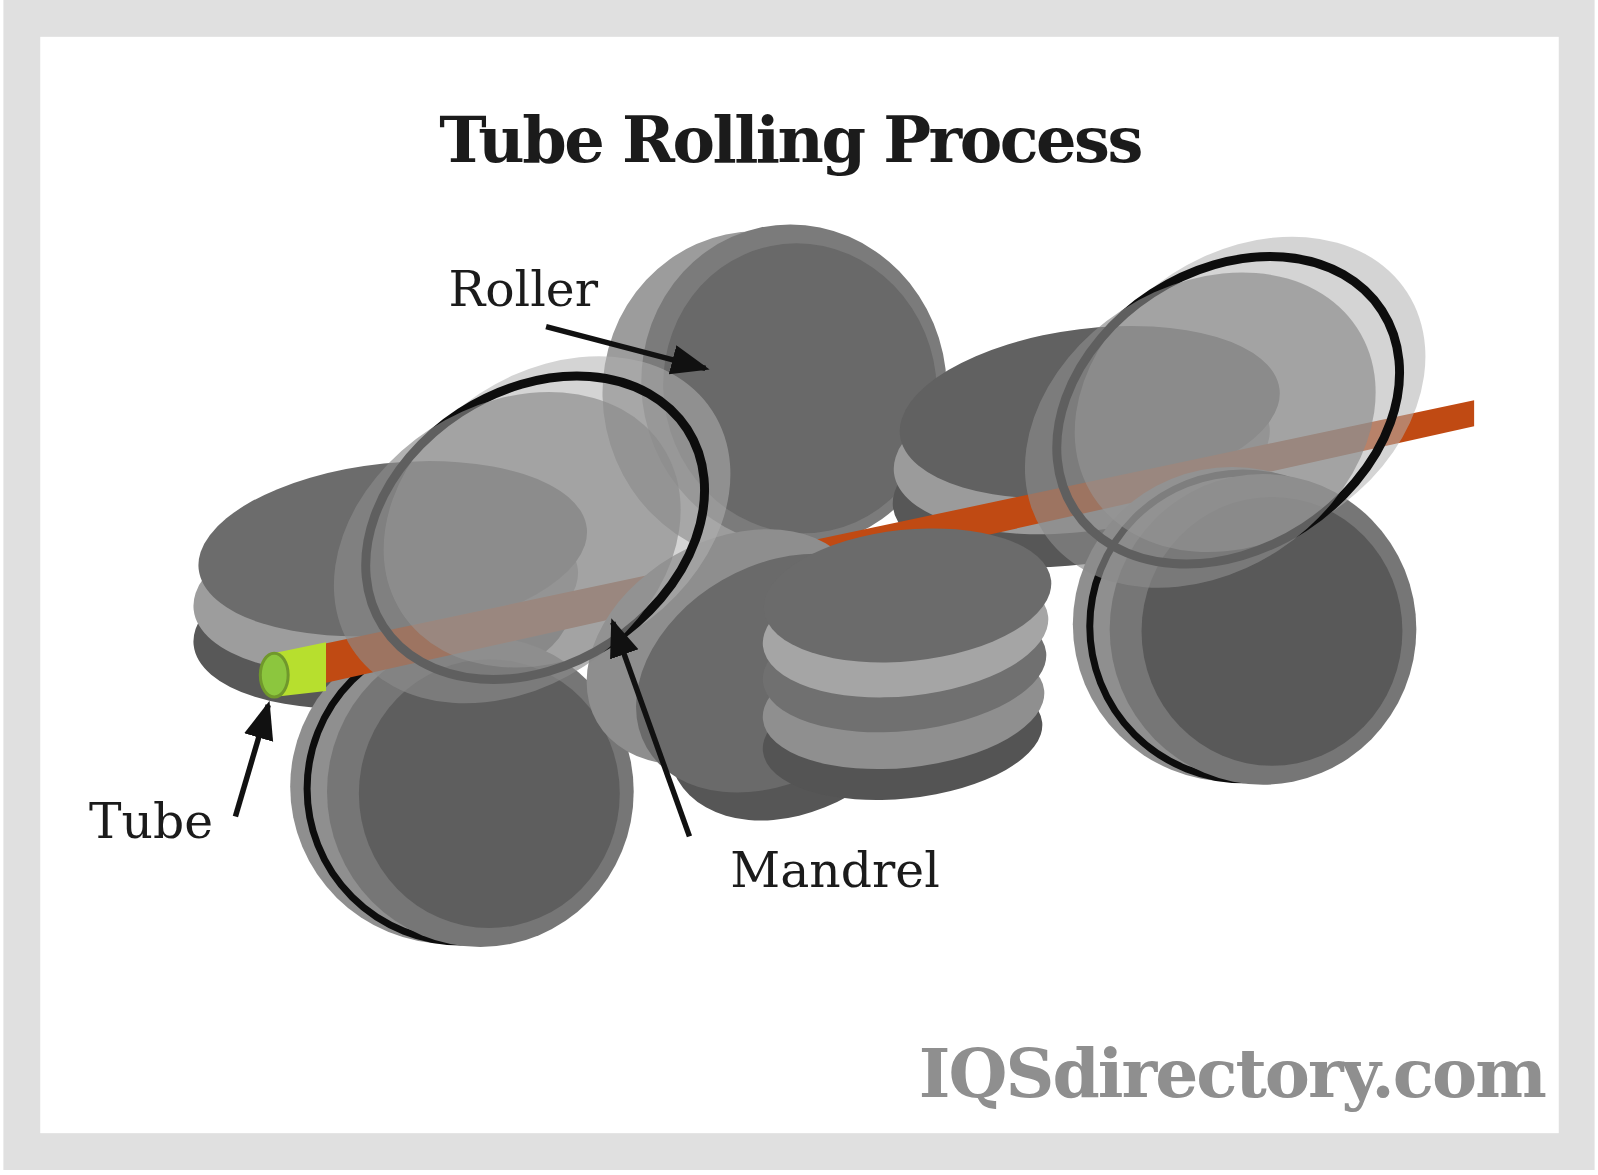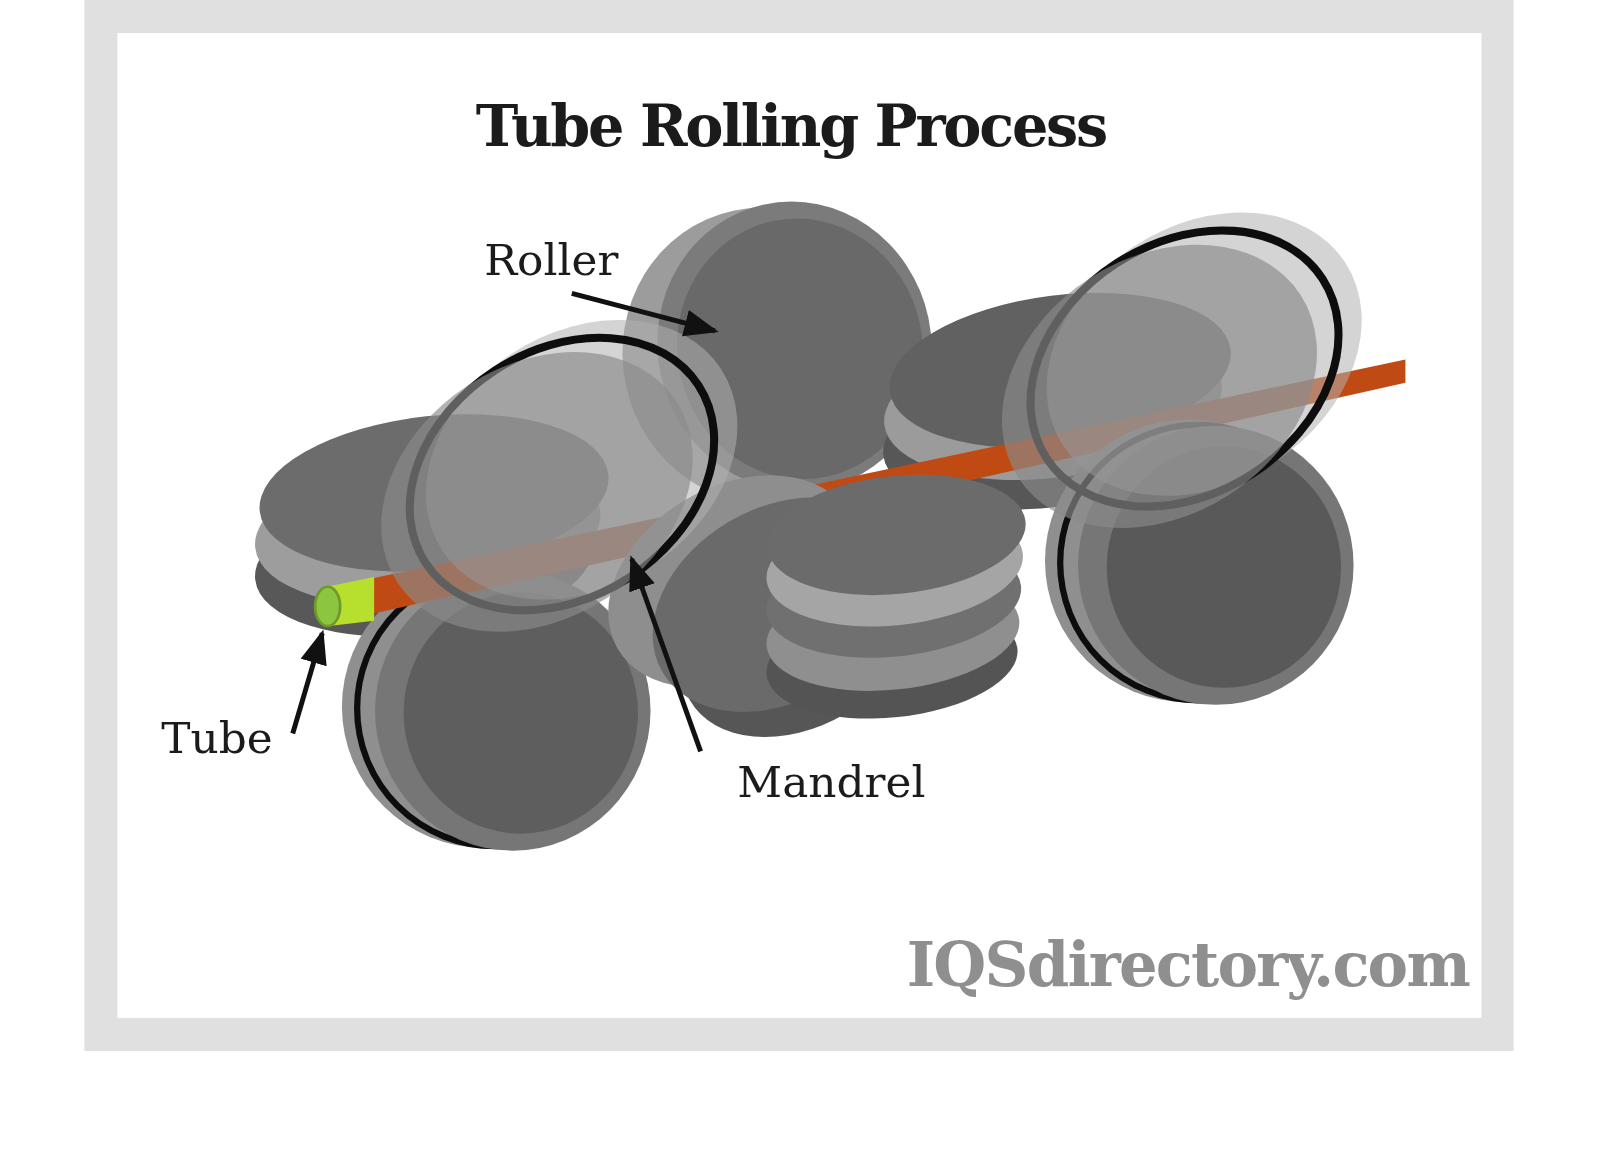--- a/index.html
+++ b/index.html
@@ -1,19 +1,19 @@
 <!DOCTYPE html>
 <html><head>
 <meta charset="utf-8">
 <style>
   html, body { margin: 0; padding: 0; background: #ffffff; }
   .stage {
     position: relative;
     width: 1598px;
-    height: 1051px;
+    height: 1170px;
     overflow: hidden;
     text-decoration: underline;
   }
   .stage svg { display: block; width: 100%; height: 100%; }
   .title-text {
     font-family: "DejaVu Serif", "Liberation Serif", serif;
     font-weight: bold;
     font-size: 64px;
     letter-spacing: -2.5px;
     fill: #1b1b1b;

